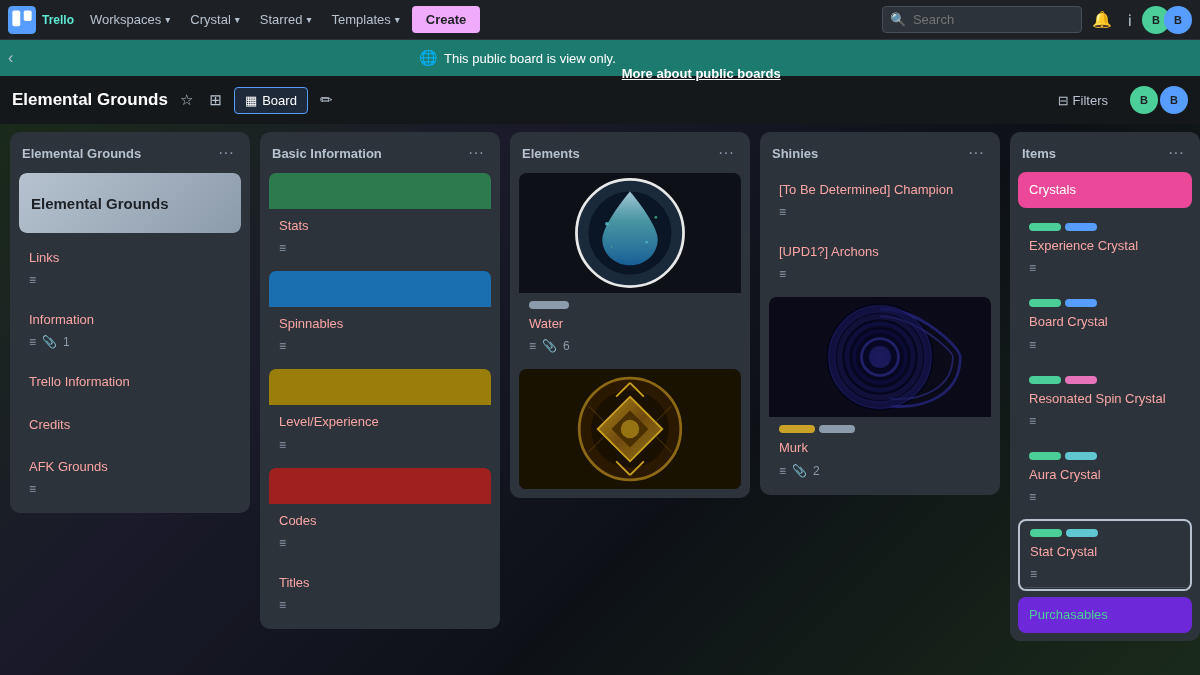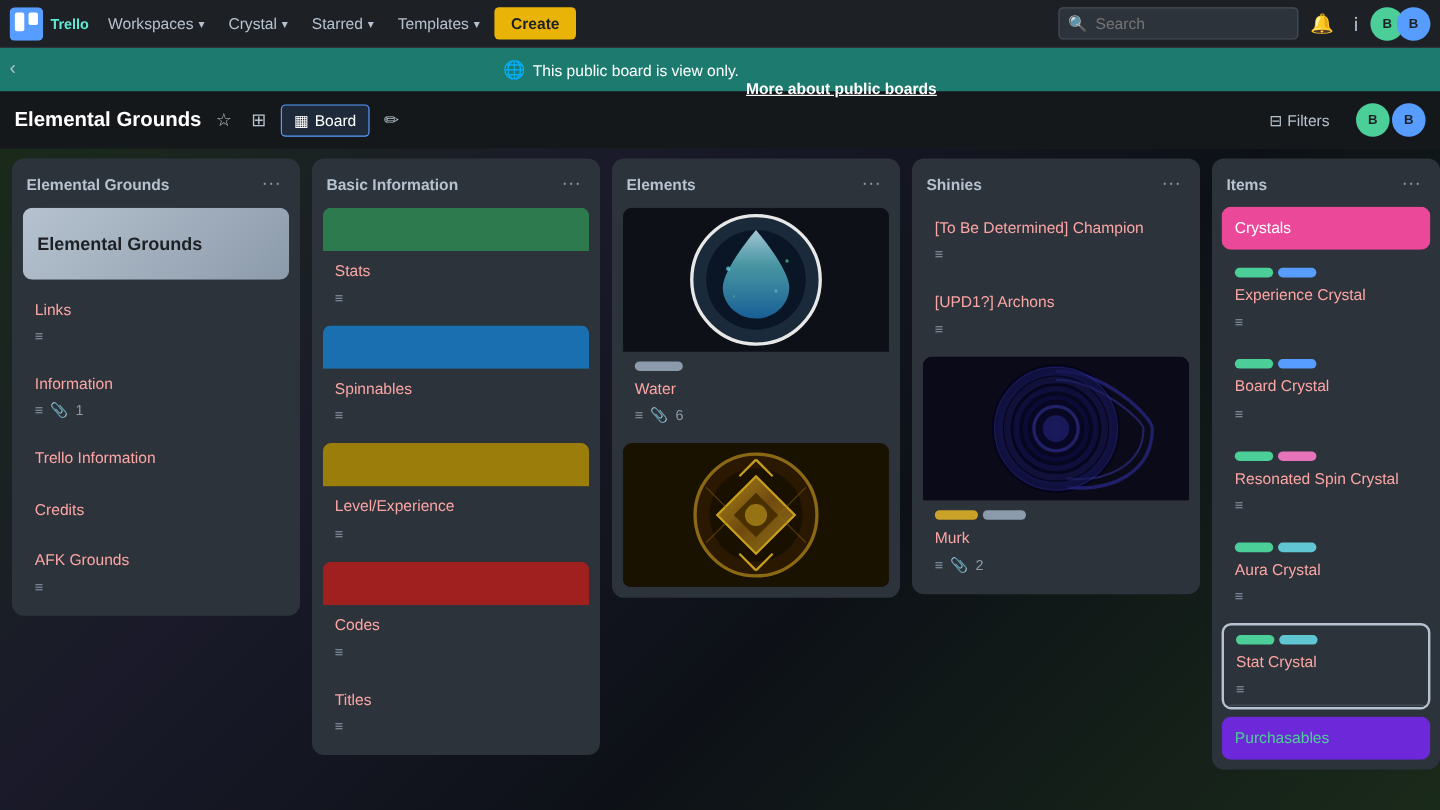--- a/index.html
+++ b/index.html
@@ -40,21 +40,21 @@
       padding: 4px 8px;
       border-radius: 4px;
       display: flex;
       align-items: center;
       gap: 4px;
       font-size: 13px;
       white-space: nowrap;
     }
     .nav-btn .chevron { font-size: 10px; }
     .create-btn {
-      background: #eab308;
+      background: #f0abfc;
       color: #1d2125;
       border: none;
       border-radius: 4px;
       padding: 6px 14px;
       font-weight: 600;
       cursor: pointer;
       font-size: 13px;
     }
     .nav-spacer { flex: 1; }
     .nav-search {

